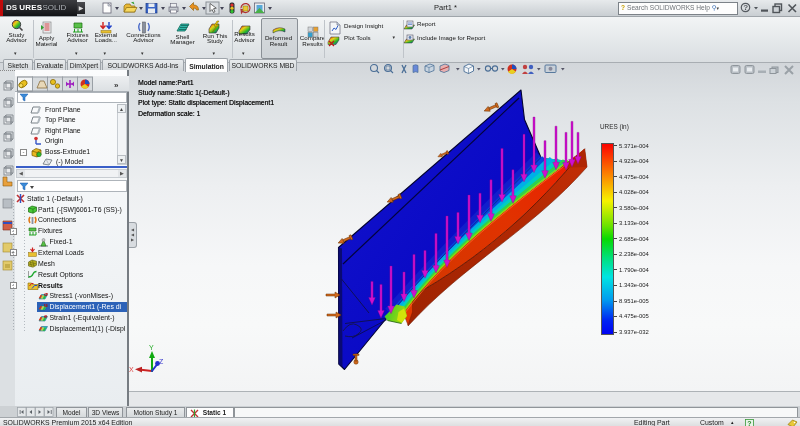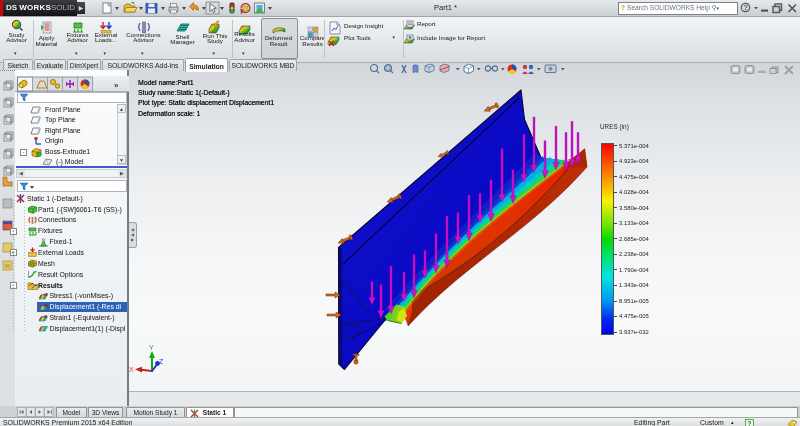--- a/index.html
+++ b/index.html
@@ -59,21 +59,21 @@
     border-top:1px solid #A2A7AB;font-size:6.9px;color:#1A1A1A;}
 </style>
 </head>
 <body>
 
 <div class="abs" id="viewport"></div>
 <div class="abs" id="vpbottom"></div>
 
 <div class="abs" id="titlebar"></div>
 <div class="abs" id="redstripe"></div>
-<div class="abs" id="logobox"><span class="ds">DS</span>&nbsp;<span class="solid">WORKS</span><span class="works">SOLID</span></div>
+<div class="abs" id="logobox"><span class="ds">DS</span>&nbsp;<span class="solid">URES</span><span class="works">SOLID</span></div>
 <div class="abs" id="expbtn">▶</div>
 <div class="abs" id="doctitle">Part1 *</div>
 <div class="abs" id="searchbox"><span style="color:#C8A000;font-weight:bold;margin:0 2px;">?</span>Search SOLIDWORKS Help&nbsp;<span style="color:#3A6FB5;">⚲</span><span style="color:#444;font-size:5px;">▾</span></div>
 <svg class="abs" width="800" height="16" style="left:0;top:0;">
  <g>
   <rect x="103" y="3" width="8" height="10" fill="#FDFDFD" stroke="#667" stroke-width="0.8"></rect>
       <path d="M 108 3 l 3 3 l -3 0 Z" fill="#D8E0E8" stroke="#667" stroke-width="0.5"></path>
   <path d="M 115 7 l 4 0 l -2 3 Z" fill="#445"></path>
   <path d="M 124 6 L 126 4 L 130 4 L 131 6 L 135 6 L 135 12 L 124 12 Z" fill="#E8B838" stroke="#8A6A10" stroke-width="0.7"></path>
       <path d="M 124 12 L 126.5 7.5 L 137 7.5 L 134.5 12 Z" fill="#F6D860" stroke="#8A6A10" stroke-width="0.7"></path>

